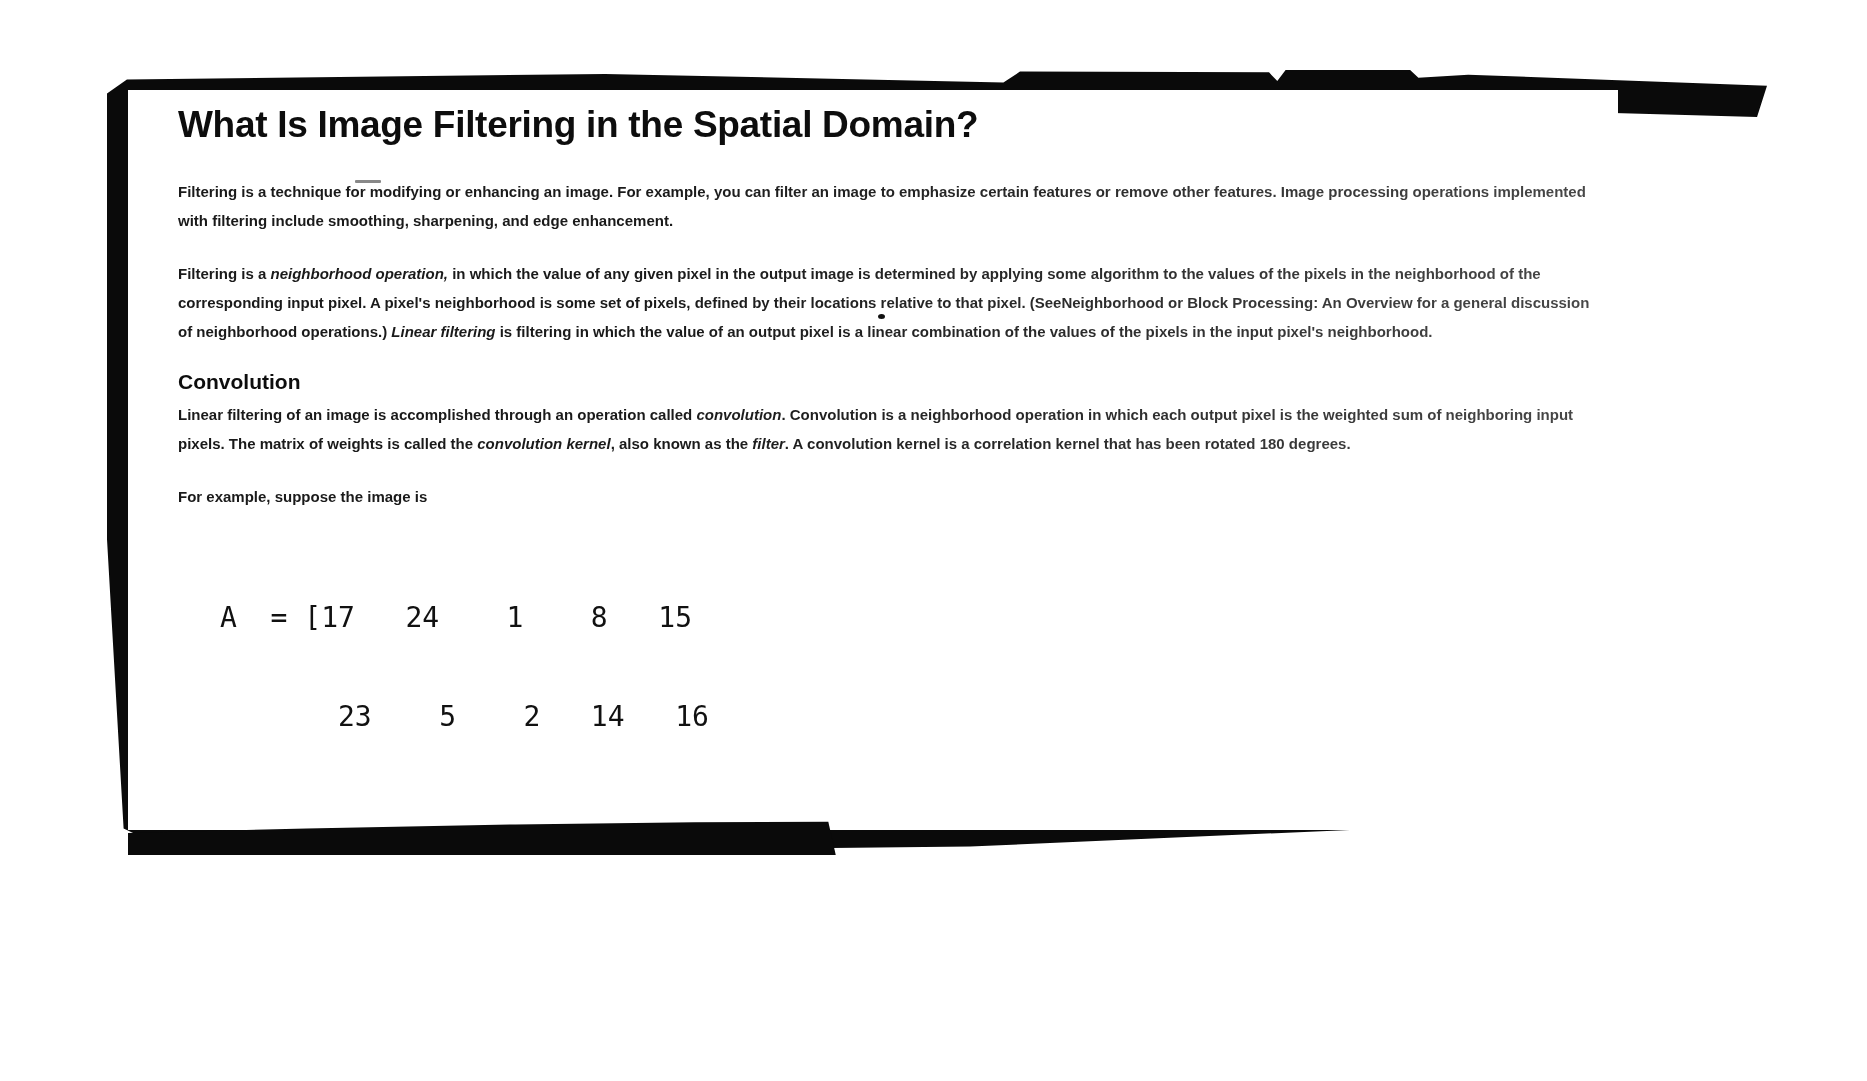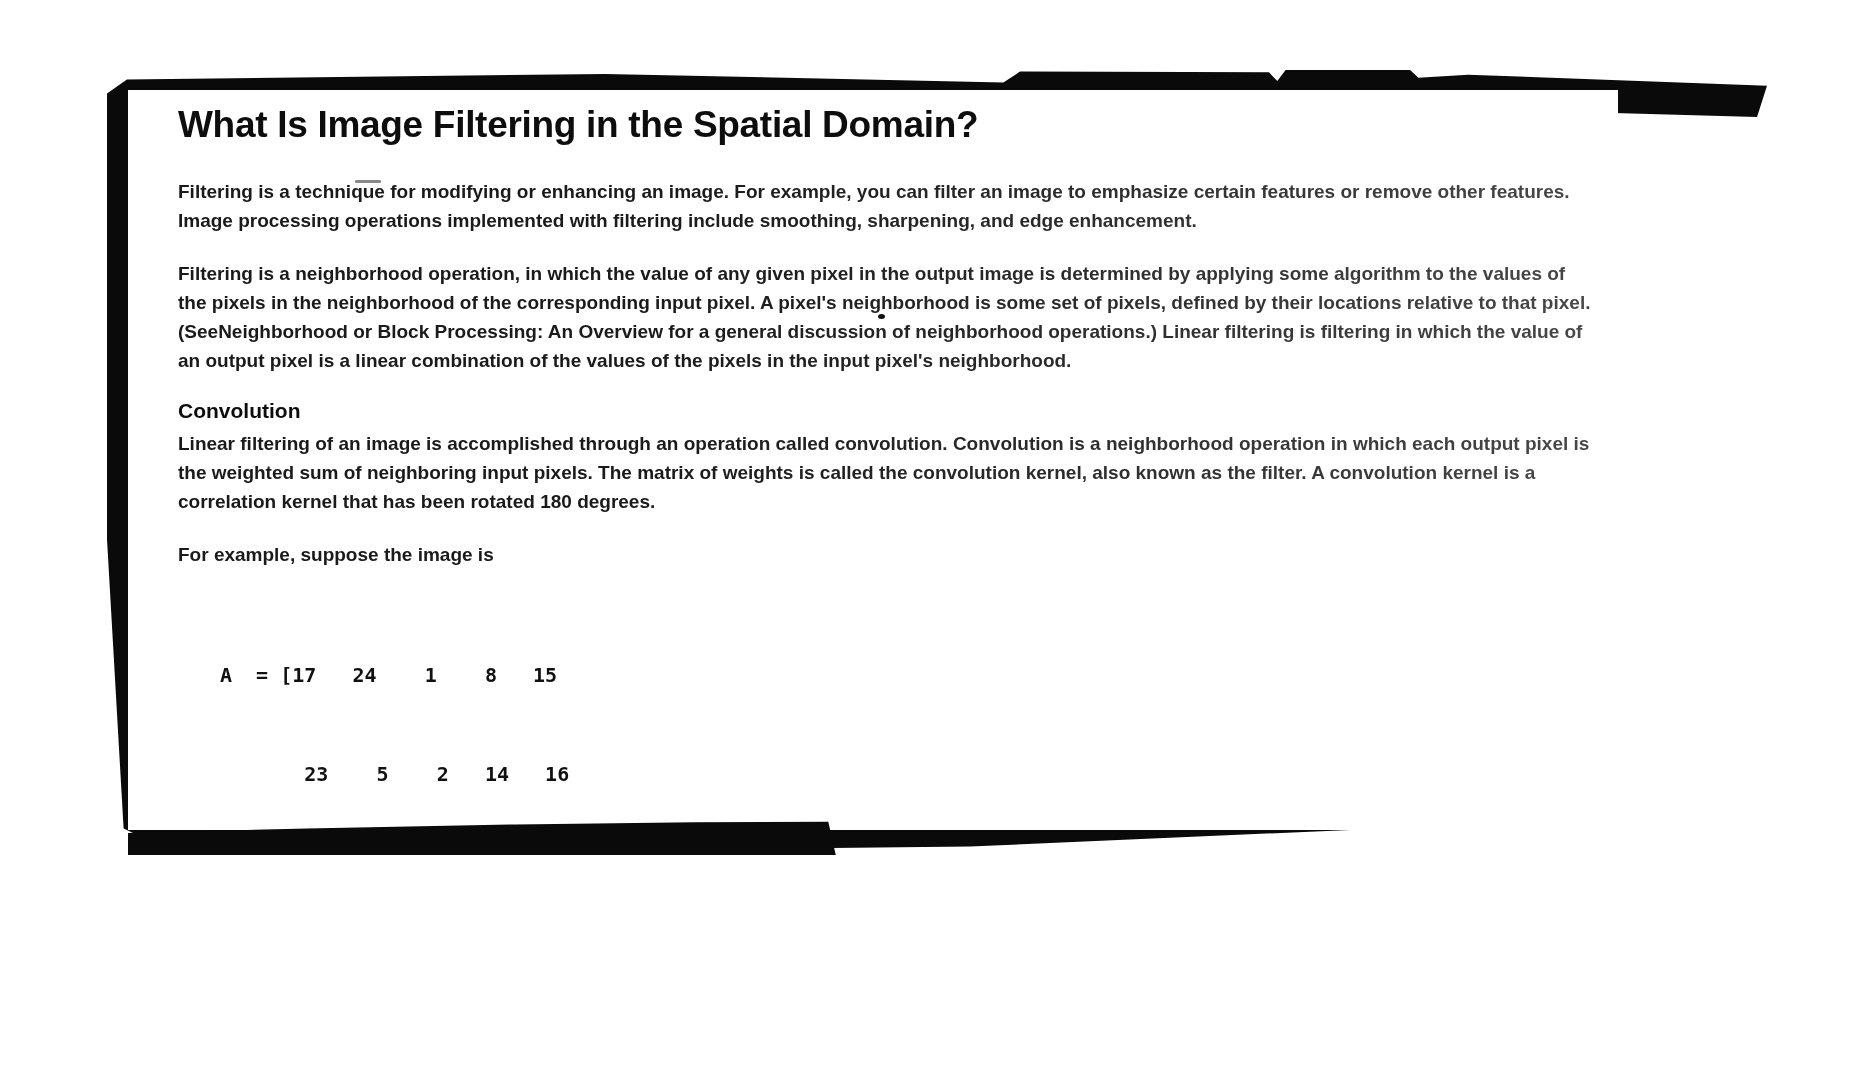--- a/index.html
+++ b/index.html
@@ -61,21 +61,21 @@
     font-size: 37px;
     font-weight: bold;
     color: #0d0d0d;
     letter-spacing: -0.3px;
     margin: 0 0 30px 0;
     line-height: 1.15;
   }
 
   p.para {
     font-family: "Liberation Sans", sans-serif;
-    font-size: 19px;
+    font-size: 15px;
     line-height: 29px;
     color: #1a1a1a;
     margin: 0 0 24px 0;
     width: 1420px;
   }
   p.para.bolder {
     font-weight: bold;
   }
   
   .fade-right {
@@ -83,27 +83,27 @@
     mask-image: linear-gradient(to right, #000 0%, #000 34%, rgba(0,0,0,0.93) 62%, rgba(0,0,0,0.8) 100%);
   }
   .heading2 {
     font-family: "Liberation Sans", sans-serif;
     font-size: 21px;
     font-weight: bold;
     color: #0d0d0d;
     margin: 0 0 6px 0;
   }
 
-  .em-i { }
+  .em-i { font-style: italic; }
 
   
   .matrix {
     font-family: "DejaVu Sans Mono", monospace;
-    font-size: 20px;
-    font-weight: bold;
+    font-size: 28px;
+    font-weight: normal;
     color: #111;
     margin-left: 42px;
     margin-top: 12px;
     line-height: 33px;
     white-space: pre;
   }
   .matrix-row.cut {
     position: relative;
     height: 14px;
     overflow: hidden;

